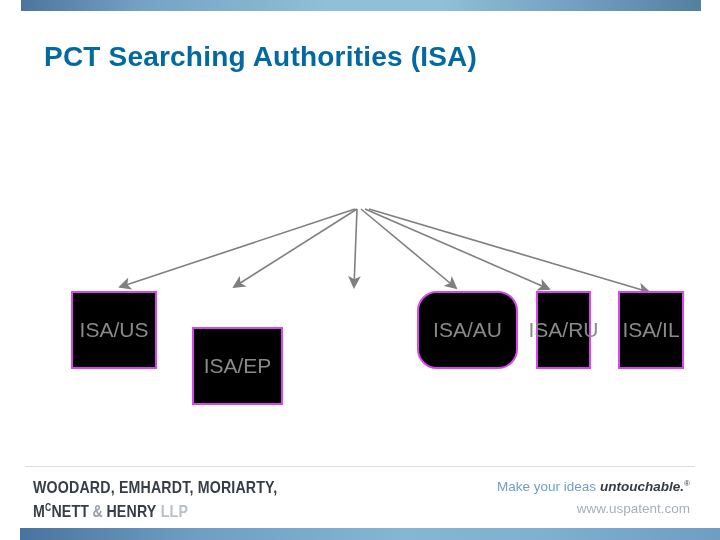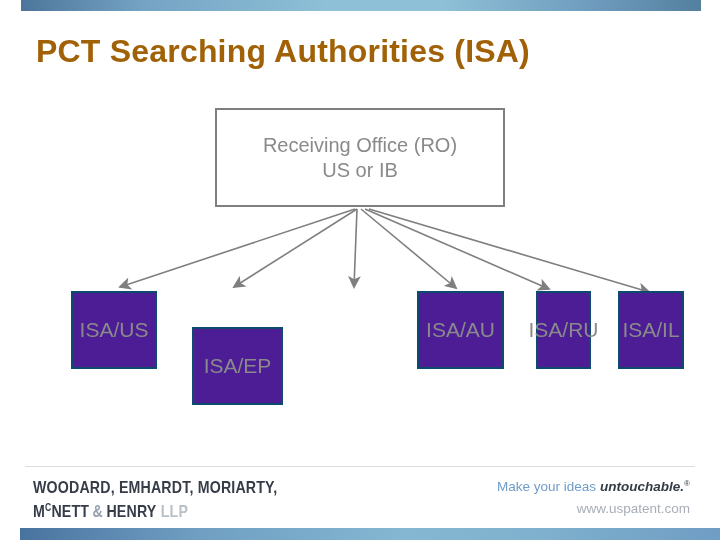--- a/index.html
+++ b/index.html
@@ -11,41 +11,41 @@
   .top-bar{
     position:absolute;left:21px;top:0;width:680px;height:11px;
     background:linear-gradient(90deg,#4d759b 0%,#74a3c4 18%,#8ec0d7 45%,#8ec0d7 62%,#6d9abc 85%,#54809f 100%);
   }
   .bottom-bar{
     position:absolute;left:20px;top:528px;width:700px;height:12px;
     background:linear-gradient(90deg,#49739f 0%,#6f9ec2 25%,#85b7d2 55%,#7fb0cd 75%,#6f9dc4 100%);
   }
   
   .title{
-    position:absolute;left:36px;top:34px;margin:0;
-    font-size:32px;font-weight:bold;color:#a16207;letter-spacing:0.2px;line-height:1.1;
+    position:absolute;left:36px;top:34px;margin:8px;
+    font-size:28px;font-weight:bold;color:#0369a1;letter-spacing:0.2px;line-height:1.1;
     white-space:nowrap;
   }
   
   .ro-box{
     position:absolute;left:215px;top:108px;width:290px;height:99px;box-sizing:border-box;
     border:2px solid #7f7f7f;background:#ffffff;
     display:flex;flex-direction:column;align-items:center;justify-content:center;
     font-size:20px;line-height:25px;color:#8a8a8a;text-align:center;
   }
   .isa-box{
     position:absolute;top:291px;height:78px;box-sizing:border-box;
-    border:2px solid #0c4a6e;background:#4c1d95;
+    border:2px solid #d946ef;background:#000000;
     display:flex;align-items:center;justify-content:center;
     font-size:21px;color:#8a8a8a;white-space:nowrap;
   }
   .box-us{left:71px;width:86px;}
   .box-ep{left:192px;width:91px;margin-top:36px;}
   .box-kr{left:311px;width:85px;}
-  .box-au{left:417px;width:87px;}
+  .box-au{left:417px;width:101px;border-radius:20px;}
   .box-ru{left:536px;width:55px;text-align:right;}
   .box-il{left:618px;width:66px;text-align:center;}
   .arrows{position:absolute;left:0;top:0;width:720px;height:540px;pointer-events:none;}
   .arrows line{stroke:#7f7f7f;stroke-width:1.6;}
   
   .footer-sep{position:absolute;left:25px;top:466px;width:670px;height:1px;background:#dedede;}
   .firm{position:absolute;left:33px;top:478px;color:#363d49;font-weight:bold;
         transform:scaleX(0.86);transform-origin:left top;white-space:nowrap;}
   .firm-l1{font-size:16.5px;line-height:19px;letter-spacing:0.2px;}
   .firm-l2{font-size:16.5px;line-height:19px;letter-spacing:0.2px;margin-top:1px;}
@@ -60,24 +60,20 @@
 </style>
 </head>
 <body>
 
 <div class="slide">
 
   <div class="top-bar"></div>
 
   <h1 class="title">PCT Searching Authorities (ISA)</h1>
 
-  <div class="ro-box">
-    <div>Receiving Office (RO)</div>
-    <div>US or IB</div>
-  </div>
 
   <svg class="arrows" viewBox="0 0 720 540" xmlns="http://www.w3.org/2000/svg">
     <defs>
       <marker id="ah" viewBox="0 0 10 10" refX="8.5" refY="5" markerWidth="8" markerHeight="8" orient="auto">
         <path d="M0,0 L10,5 L0,10 L2.5,5 Z" fill="#7f7f7f"></path>
       </marker>
     </defs>
     <line x1="355" y1="209" x2="120" y2="287" marker-end="url(#ah)"></line>
     <line x1="357" y1="209" x2="234" y2="287" marker-end="url(#ah)"></line>
     <line x1="357" y1="209" x2="354" y2="287" marker-end="url(#ah)"></line>

